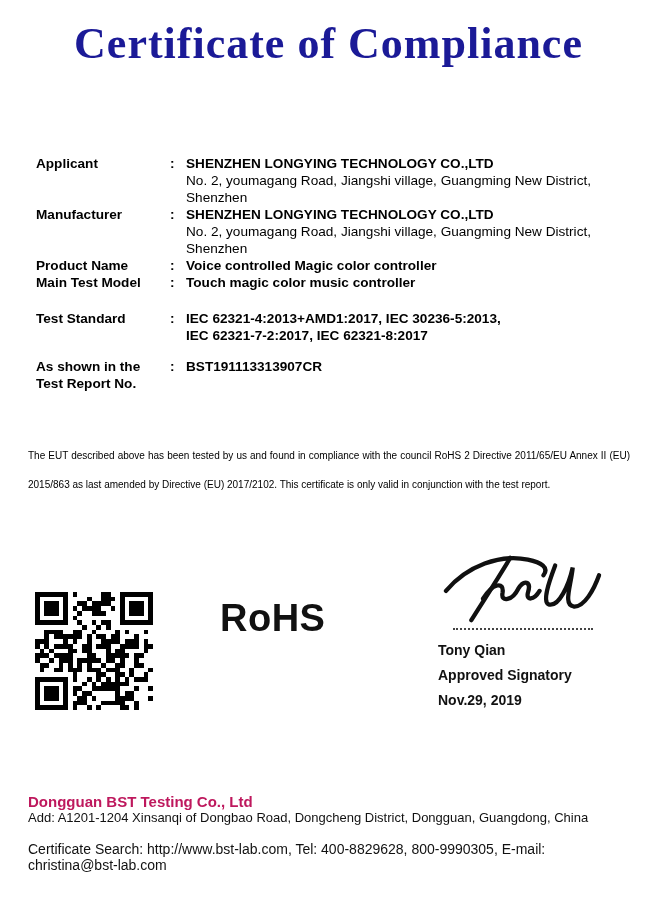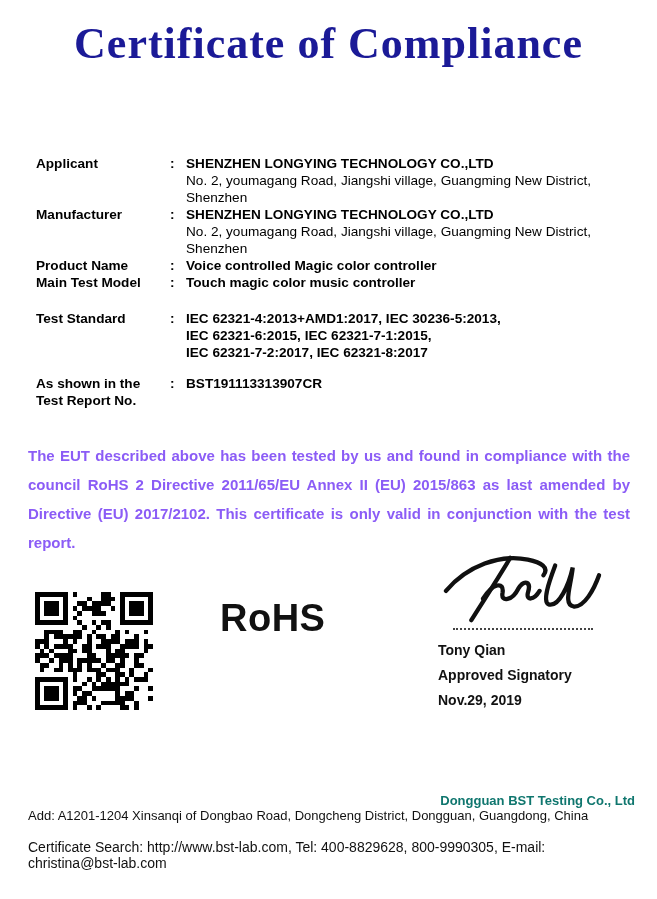--- a/index.html
+++ b/index.html
@@ -45,25 +45,24 @@
   .frow .label { font-weight: bold; }
   .frow .colon { font-weight: bold; text-align: left; }
   .frow .value {}
   .bold { font-weight: bold; }
   .gap19 { height: 19px; }
   .gap14 { height: 14px; }
   .statement {
     position: absolute;
     top: 441px; left: 28px;
     width: 602px;
-    font-size: 15px;
+    font-size: 10px;
     line-height: 29px;
     text-align: justify;
-    color: #8b5cf6;
-    font-weight: bold;
+    color: #000000;
   }
   .qr {
     position: absolute;
     top: 592px; left: 35px;
     width: 118px; height: 118px;
   }
   .qr svg { width: 118px; height: 118px; display: block; }
   .rohs {
     position: absolute;
     top: 597px; left: 220px;
@@ -90,23 +89,22 @@
     font-size: 14px;
     line-height: 25px;
     color: #111;
   }
   .footer {
     position: absolute;
     top: 793px; left: 28px; right: 22px;
   }
   .footer .company {
     font-weight: bold;
-    font-size: 13px;
-    color: #0f766e;
-    text-align: right;
+    font-size: 15px;
+    color: #be185d;
   }
   .footer .address {
     font-size: 13px;
     color: #111;
   }
   .footer .contact {
     margin-top: 16px;
     font-size: 14px;
     color: #111;
   }
@@ -153,21 +151,20 @@
       <div class="value bold">Touch magic color music controller</div>
     </div>
 
     <div class="gap19"></div>
 
     <div class="frow">
       <div class="label">Test Standard</div>
       <div class="colon">:</div>
       <div class="value bold">
         <div>IEC 62321-4:2013+AMD1:2017, IEC 30236-5:2013,</div>
-        <div>IEC 62321-6:2015, IEC 62321-7-1:2015,</div>
         <div>IEC 62321-7-2:2017, IEC 62321-8:2017</div>
       </div>
     </div>
 
     <div class="gap14"></div>
 
     <div class="frow">
       <div class="label">
         <div>As shown in the</div>
         <div>Test Report No.</div>

